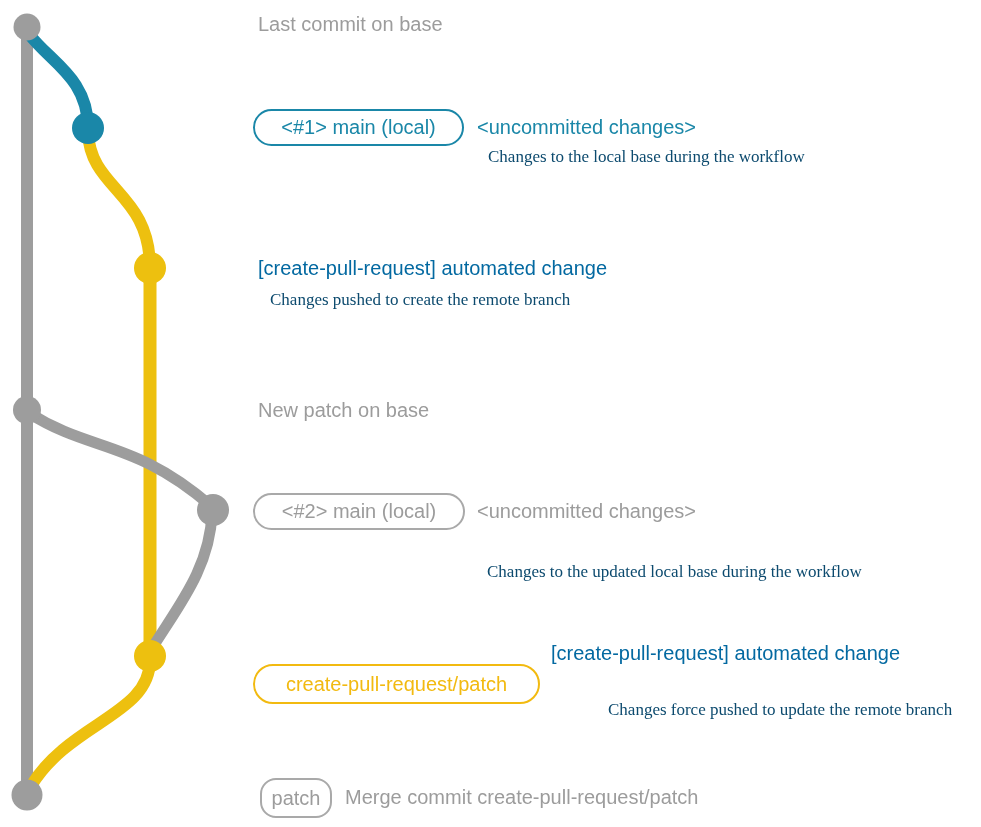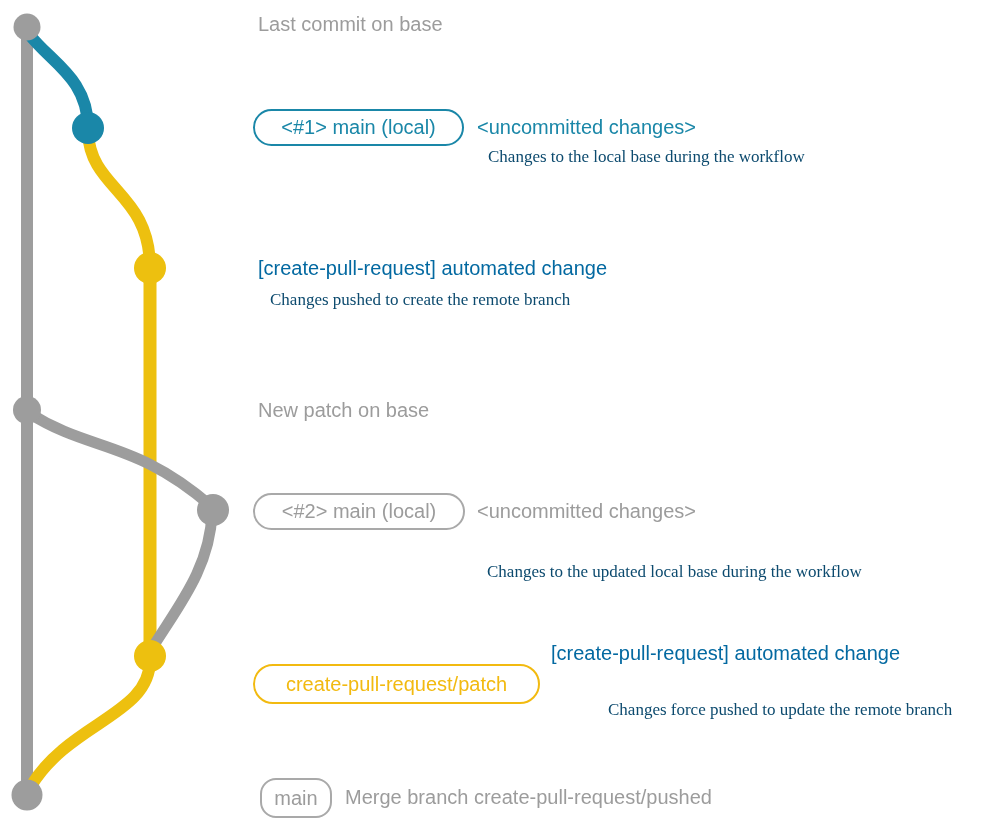--- a/index.html
+++ b/index.html
@@ -84,16 +84,16 @@
   <div class="label gray-text" style="left:258px; top:399px;">New patch on base</div>
 
   <div class="badge gray-badge" style="left:253px; top:493px; width:212px; height:37px;">&lt;#2&gt; main (local)</div>
   <div class="label gray-text" style="left:477px; top:500px;">&lt;uncommitted changes&gt;</div>
   <div class="label serif-text" style="left:487px; top:562px;">Changes to the updated local base during the workflow</div>
 
   <div class="badge yellow-badge" style="left:253px; top:636px; width:287px; height:40px; border-radius:21px;">create-pull-request/patch</div>
   <div class="label yellow-text" style="left:551px; top:642px;">[create-pull-request] automated change</div>
   <div class="label serif-text" style="left:568px; top:700px;margin-left:40px;">Changes force pushed to update the remote branch</div>
 
-  <div class="badge gray-badge" style="left:260px; top:778px; width:72px; height:40px; border-radius:16px;">main</div>
-  <div class="label gray-text" style="left:345px; top:786px;">Merge branch create-pull-request/pushed</div>
+  <div class="badge gray-badge" style="left:260px; top:778px; width:72px; height:40px; border-radius:16px;">patch</div>
+  <div class="label gray-text" style="left:345px; top:786px;">Merge commit create-pull-request/patch</div>
 
 </div>
 
 </body></html>

